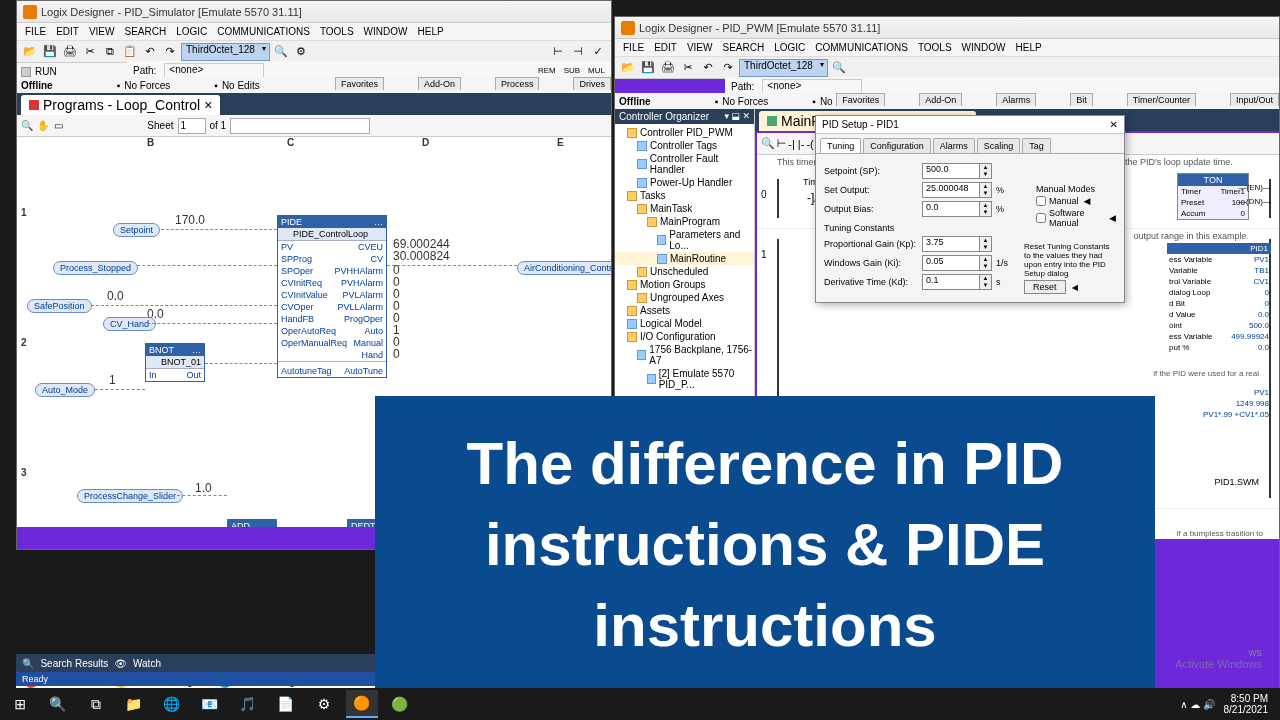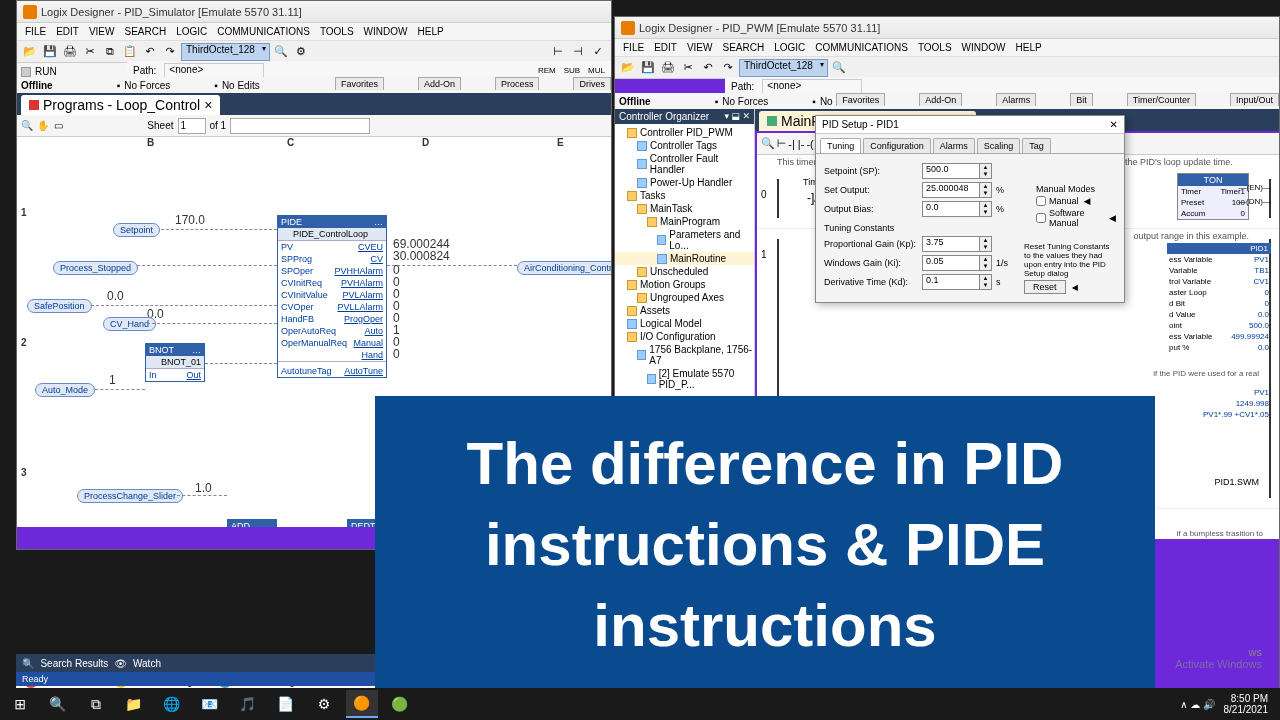--- a/index.html
+++ b/index.html
@@ -24,21 +24,21 @@
 .canvas-toolbar input { width: 28px; height: 16px; border: 1px solid #aaa; padding: 0 2px; font-size: 10px; }
 .canvas { position: relative; background: #fff; height: 390px; overflow: hidden; }
 .col-header { position: absolute; top: 0; font-size: 10px; color: #333; font-weight: bold; }
 .row-header { position: absolute; left: 4px; font-size: 10px; color: #333; font-weight: bold; }
 .fbd-block { position: absolute; background: #fff; border: 1px solid #3060a8; font-size: 9px; }
 .fbd-block.pide { width: 110px; }
 .fbd-header { background: #3060a8; color: #fff; padding: 1px 3px; font-size: 9px; display: flex; justify-content: space-between; }
 .fbd-sub { background: #dfe8f4; padding: 1px 15px; border-bottom: 1px solid #aac; color: #000; }
 .fbd-row { display: flex; justify-content: space-between; padding: 0 3px; line-height: 12px; }
 .fbd-row .l { color: #0040a0; }
-.fbd-row .r { color: #0040a0; text-decoration: underline; }
+.fbd-row .r { color: #0040a0; }
 .iref { position: absolute; background: #dfe8f4; border: 1px solid #6a8cc4; padding: 1px 6px; font-size: 9px; color: #0040a0; }
 .iref.rounded { border-radius: 8px; }
 .wire-h { position: absolute; border-top: 1px dashed #888; }
 .val { position: absolute; font-size: 12px; color: #333; }
 
 .tree-panel { position: absolute; left: 0; top: 92px; width: 140px; height: 430px; background: #fff; border-right: 1px solid #ccc; font-size: 10px; overflow: hidden; }
 .tree-header { background: #2a3f5c; color: #fff; padding: 2px 4px; display: flex; justify-content: space-between; }
 .tree-body { padding: 2px 0; }
 .tree-item { padding: 1px 0 1px 14px; display: flex; align-items: center; gap: 3px; }
 .tree-item.l1 { padding-left: 12px; }
@@ -502,21 +502,21 @@
           </div>
         <div class="prow">
             <span>Variable</span>
             <span class="v">TB1</span>
           </div>
         <div class="prow">
             <span>trol Variable</span>
             <span class="v">CV1</span>
           </div>
         <div class="prow">
-            <span>aster Loop</span>
+            <span>dialog Loop</span>
             <span class="v">0</span>
           </div>
         <div class="prow">
             <span>d Bit</span>
             <span class="v">0</span>
           </div>
         <div class="prow">
             <span>d Value</span>
             <span class="v">0.0</span>
           </div>

